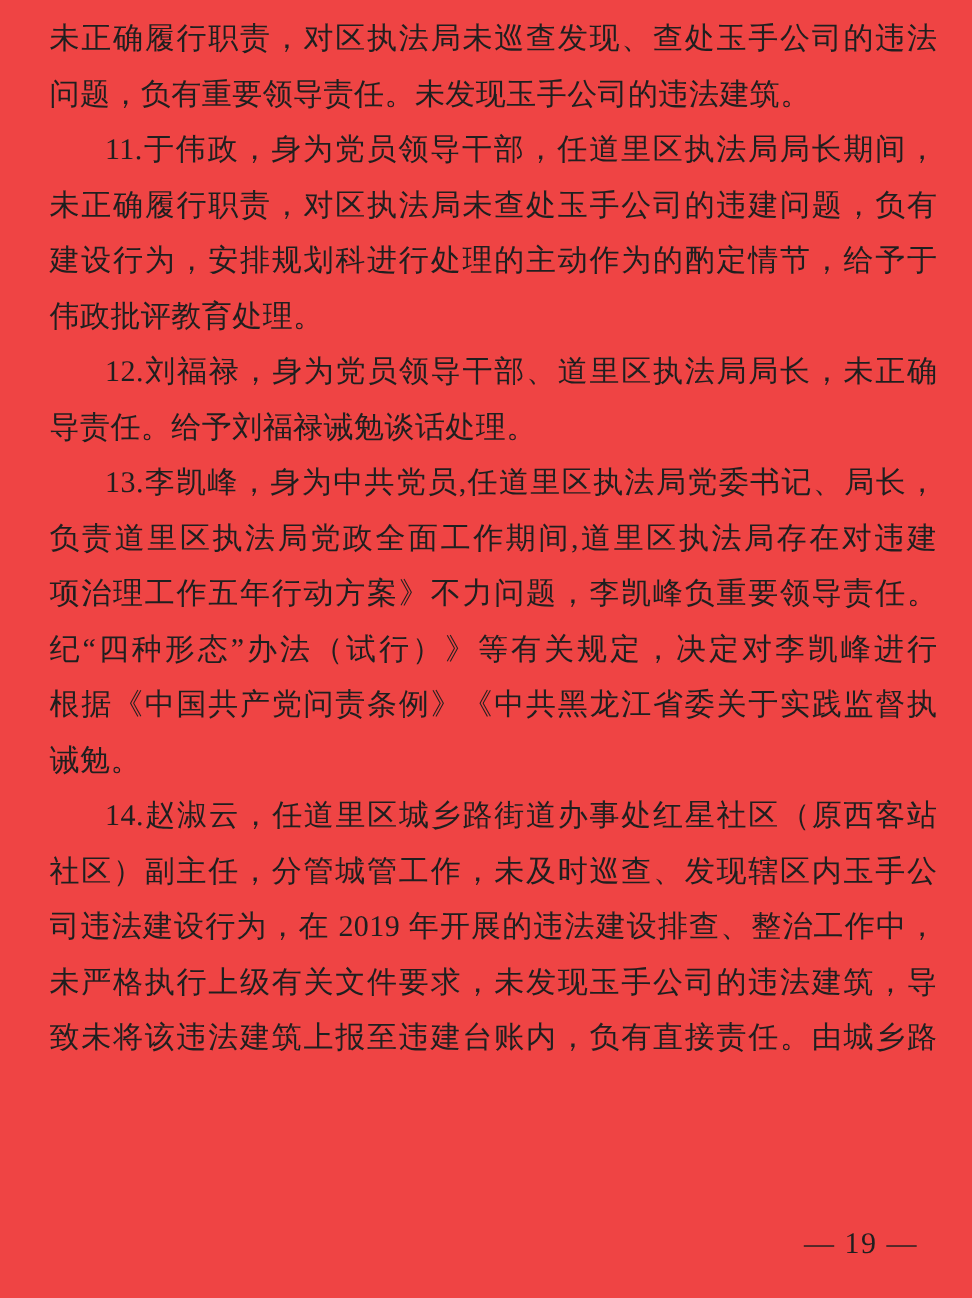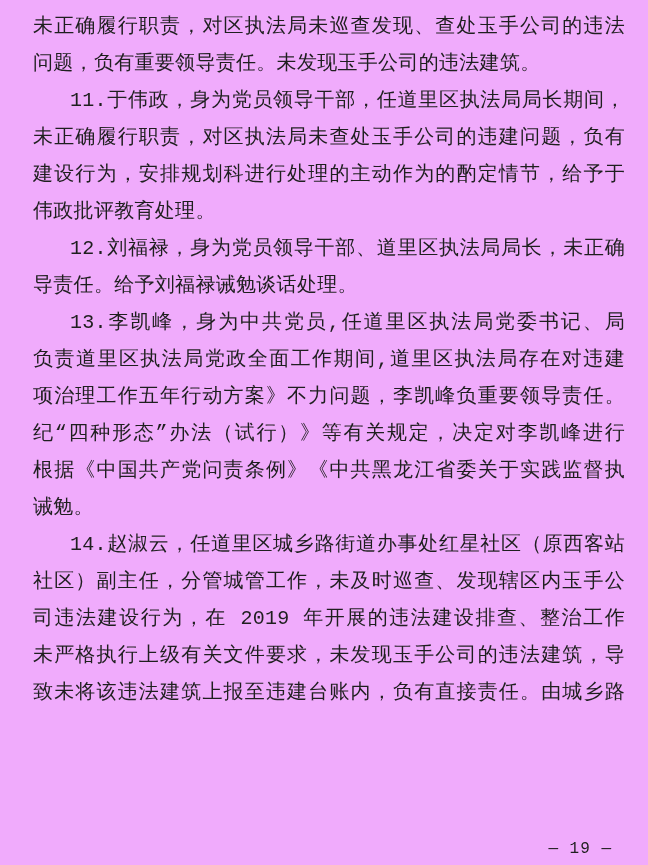--- a/index.html
+++ b/index.html
@@ -11,22 +11,21 @@
     height: 865px;
     position: relative;
     overflow: hidden;
     background: #ffffff;
     font-family: "Liberation Serif", "DejaVu Serif", serif;
     color: #1f1f1f;
   }
   .page {
     position: absolute;
     inset: 0;
-    background: #f0abfc;
-    font-family: Liberation Mono, monospace;
+    background: #ef4444;
   }
   .text-block {
     position: absolute;
     left: 33px;
     top: 8px;
     width: 592px;
   }
   .line {
     height: 37px;
     line-height: 37px;
@@ -38,24 +37,24 @@
   }
   .line.fill {
     text-align-last: justify;
   }
   .line.indent {
     text-indent: 37px;
   }
   .footer {
     position: absolute;
     right: 36px;
-    bottom: 4px;
+    bottom: 24px;
     height: 24px;
     line-height: 24px;
-    font-size: 16px;
+    font-size: 20px;
     letter-spacing: 1px;
     color: #1f1f1f;
   }
 </style>
 </head>
 <body>
 
 <div class="page">
   <div class="text-block" id="text-block">
       <div class="line fill">未正确履行职责，对区执法局未巡查发现、查处玉手公司的违法</div>

